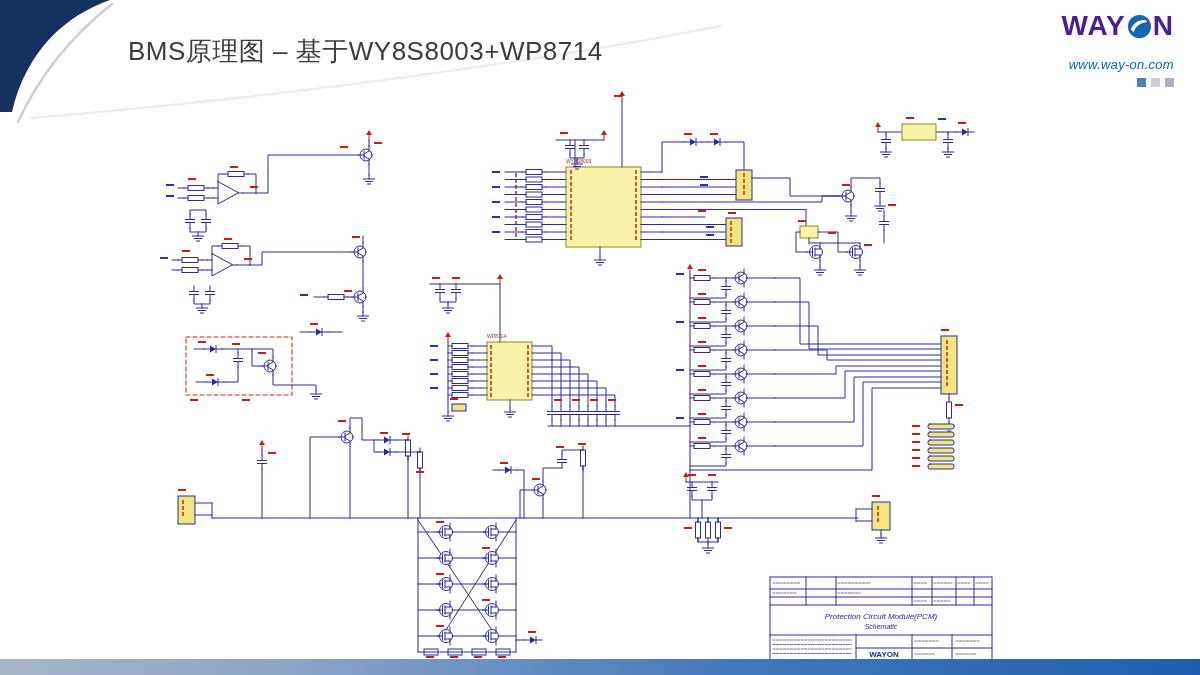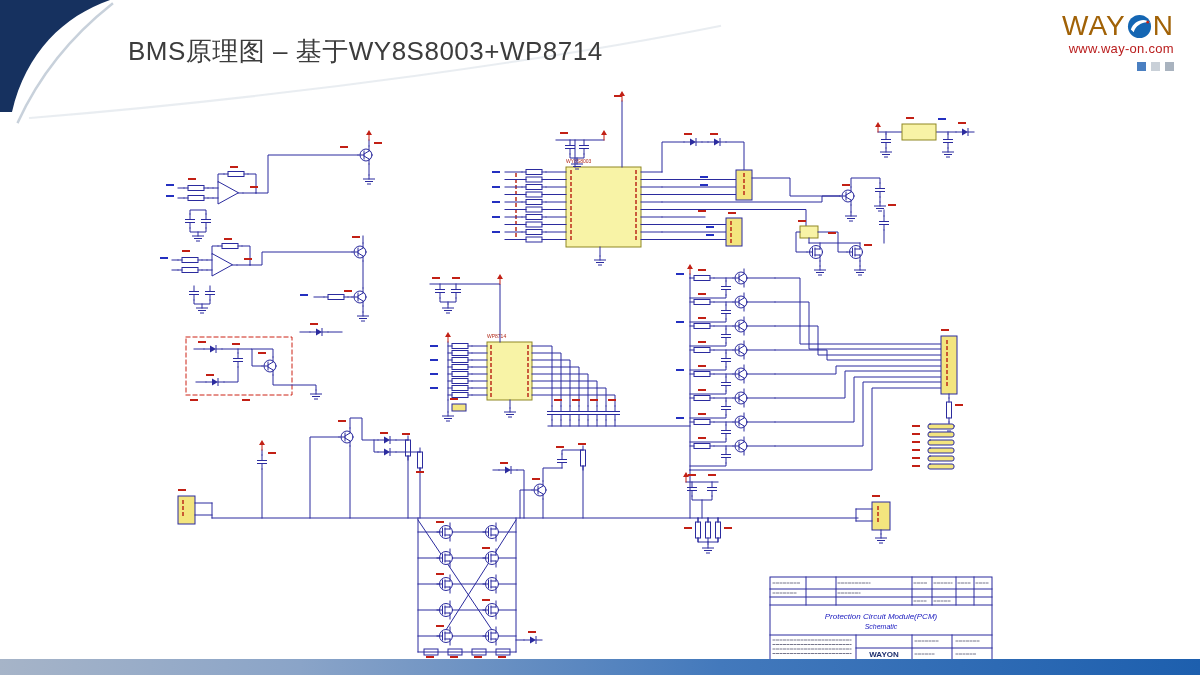--- a/index.html
+++ b/index.html
@@ -1,24 +1,24 @@
 <!DOCTYPE html>
 <html><head>
 <meta charset="utf-8">
 <style>
   html,body{margin:0;padding:0;background:#fff;}
   .slide{position:relative;width:1200px;height:675px;overflow:hidden;background:#fff;
          font-family:"Liberation Sans",sans-serif;}
   .slide-title{position:absolute;left:128px;top:34px;font-size:26px;font-weight:normal;
                color:#3c3c3c;letter-spacing:.5px;z-index:3;}
   .logo-block{position:absolute;top:12px;right:26px;text-align:right;z-index:3;}
-  .logo-row{display:flex;align-items:center;justify-content:flex-start;color:#a16207;
-            font-weight:normal;font-size:28px;letter-spacing:1px;line-height:1;}
+  .logo-row{display:flex;align-items:center;justify-content:flex-start;color:#4c1d95;
+            font-weight:bold;font-size:28px;letter-spacing:1px;line-height:1;}
   .logo-o{width:25px;height:25px;margin:0 1px;}
-  .website{font-size:13px;color:#b91c1c;margin-top:1px;letter-spacing:.3px;}
+  .website{font-size:13px;color:#0369a1;margin-top:17px;letter-spacing:.3px;font-style:italic;}
   .squares{margin-top:6px;display:flex;justify-content:flex-end;gap:5px;}
   .sq{width:9px;height:9px;display:block;}
   .sq1{background:#4a7fc1}.sq2{background:#c9d0d8}.sq3{background:#a9b3bf}
   .footer-bar{position:absolute;left:0;bottom:0;width:100%;height:16px;z-index:3;
       background:linear-gradient(90deg,#a6b4c8 0%,#8aa4c8 25%,#4379bc 60%,#1d5fae 100%);}
   .sch{position:absolute;left:0;top:0;z-index:1;stroke:#2b2b9e;stroke-width:1;fill:none;
        stroke-linecap:square;}
   .sch text{stroke:none;font-family:"Liberation Sans",sans-serif;}
   .fn{fill:#2b2b9e;stroke:none}
   .fr{fill:#c22015;stroke:none}

